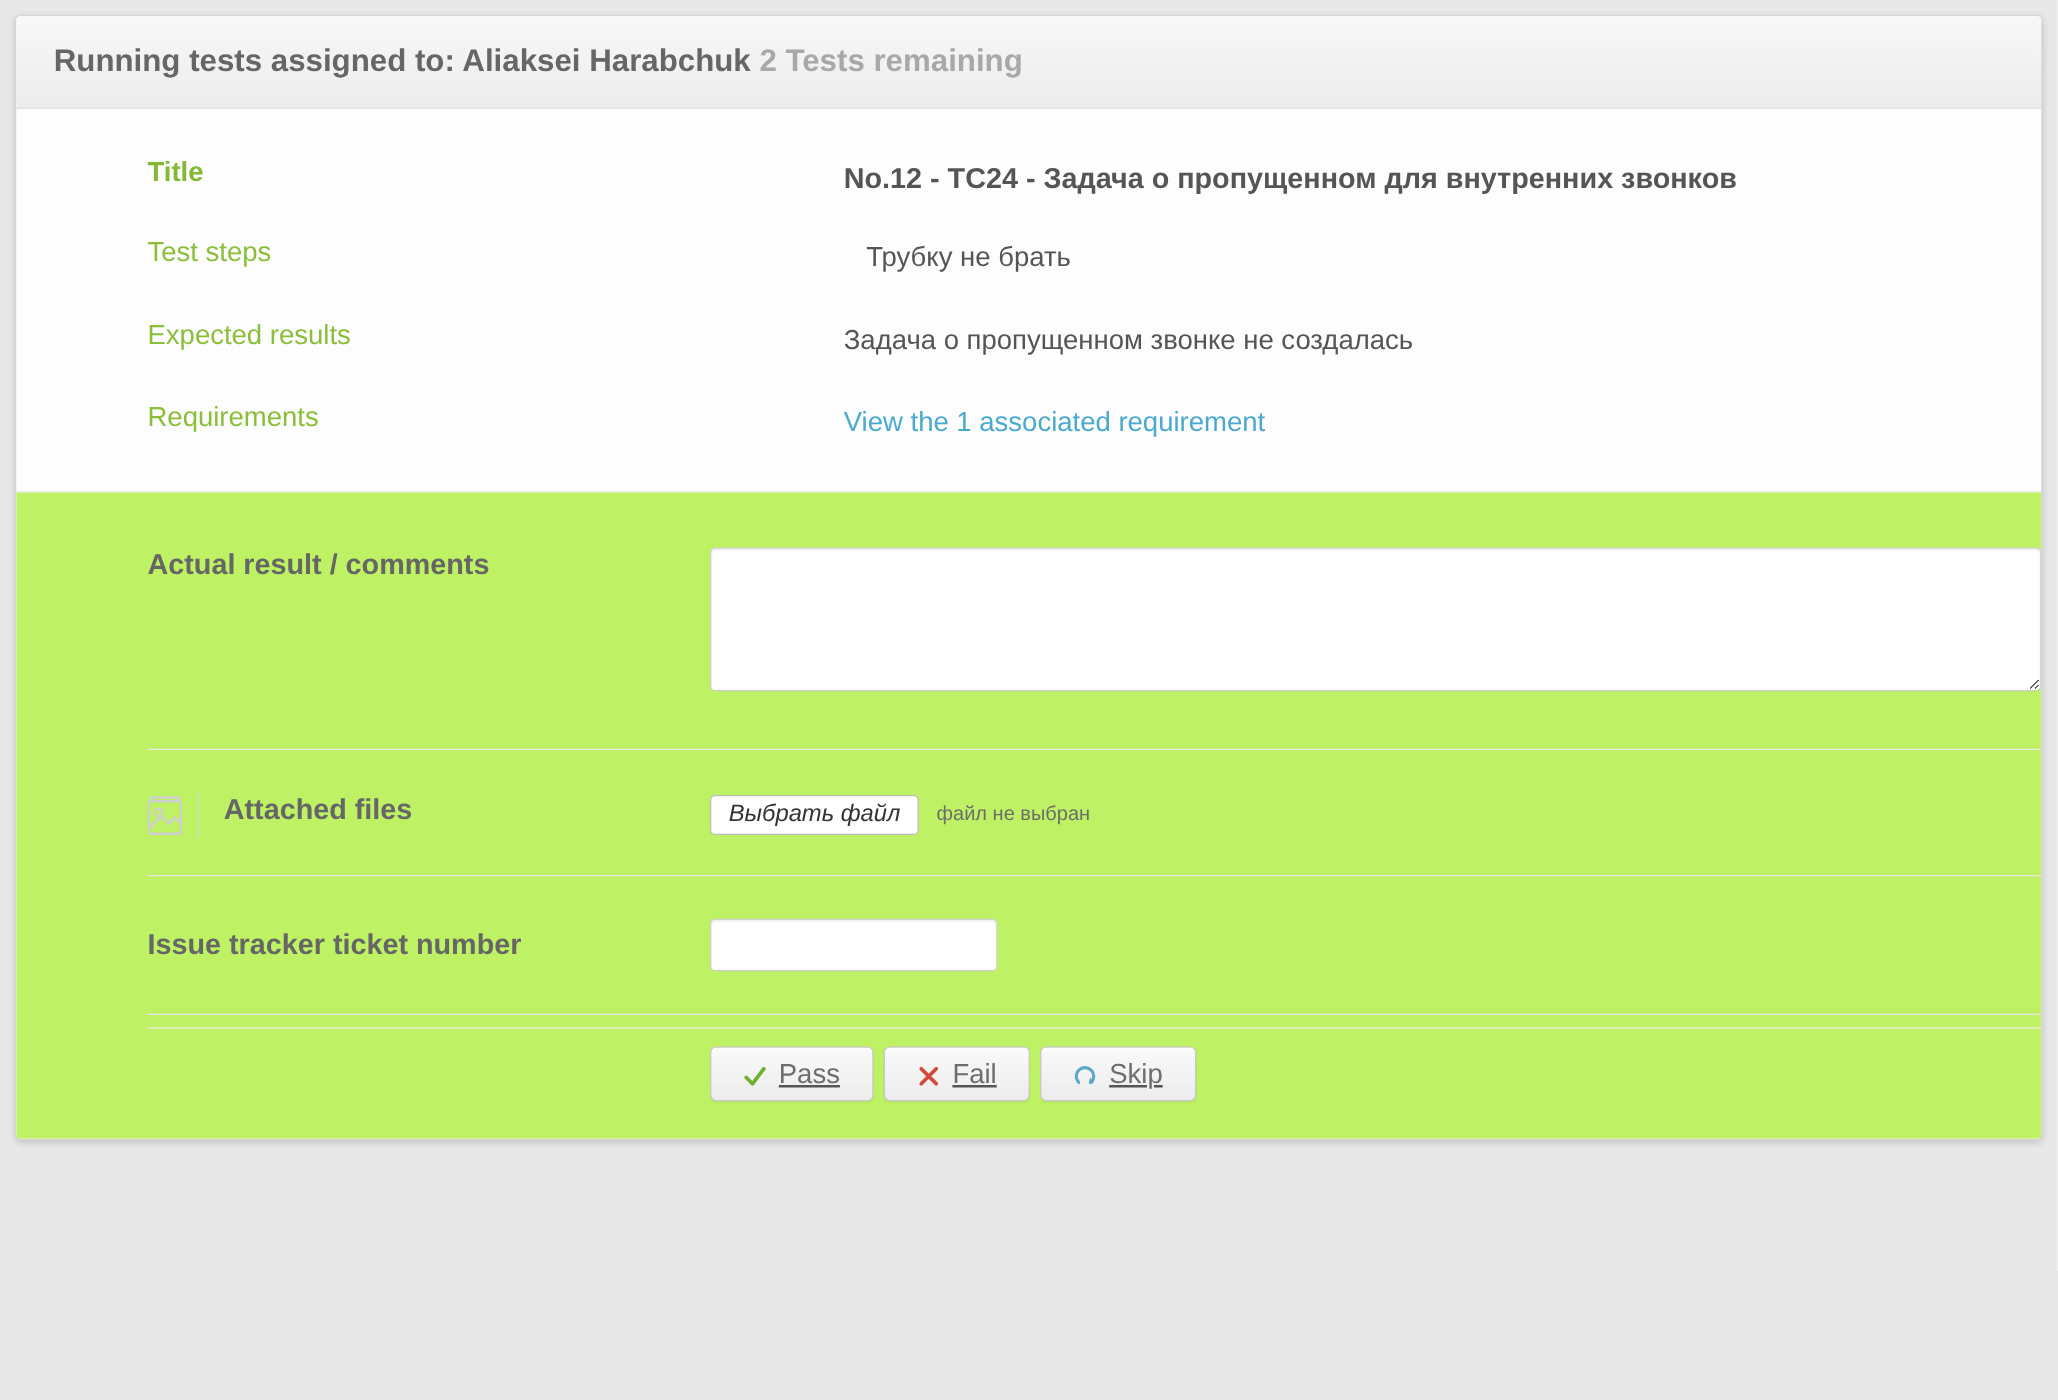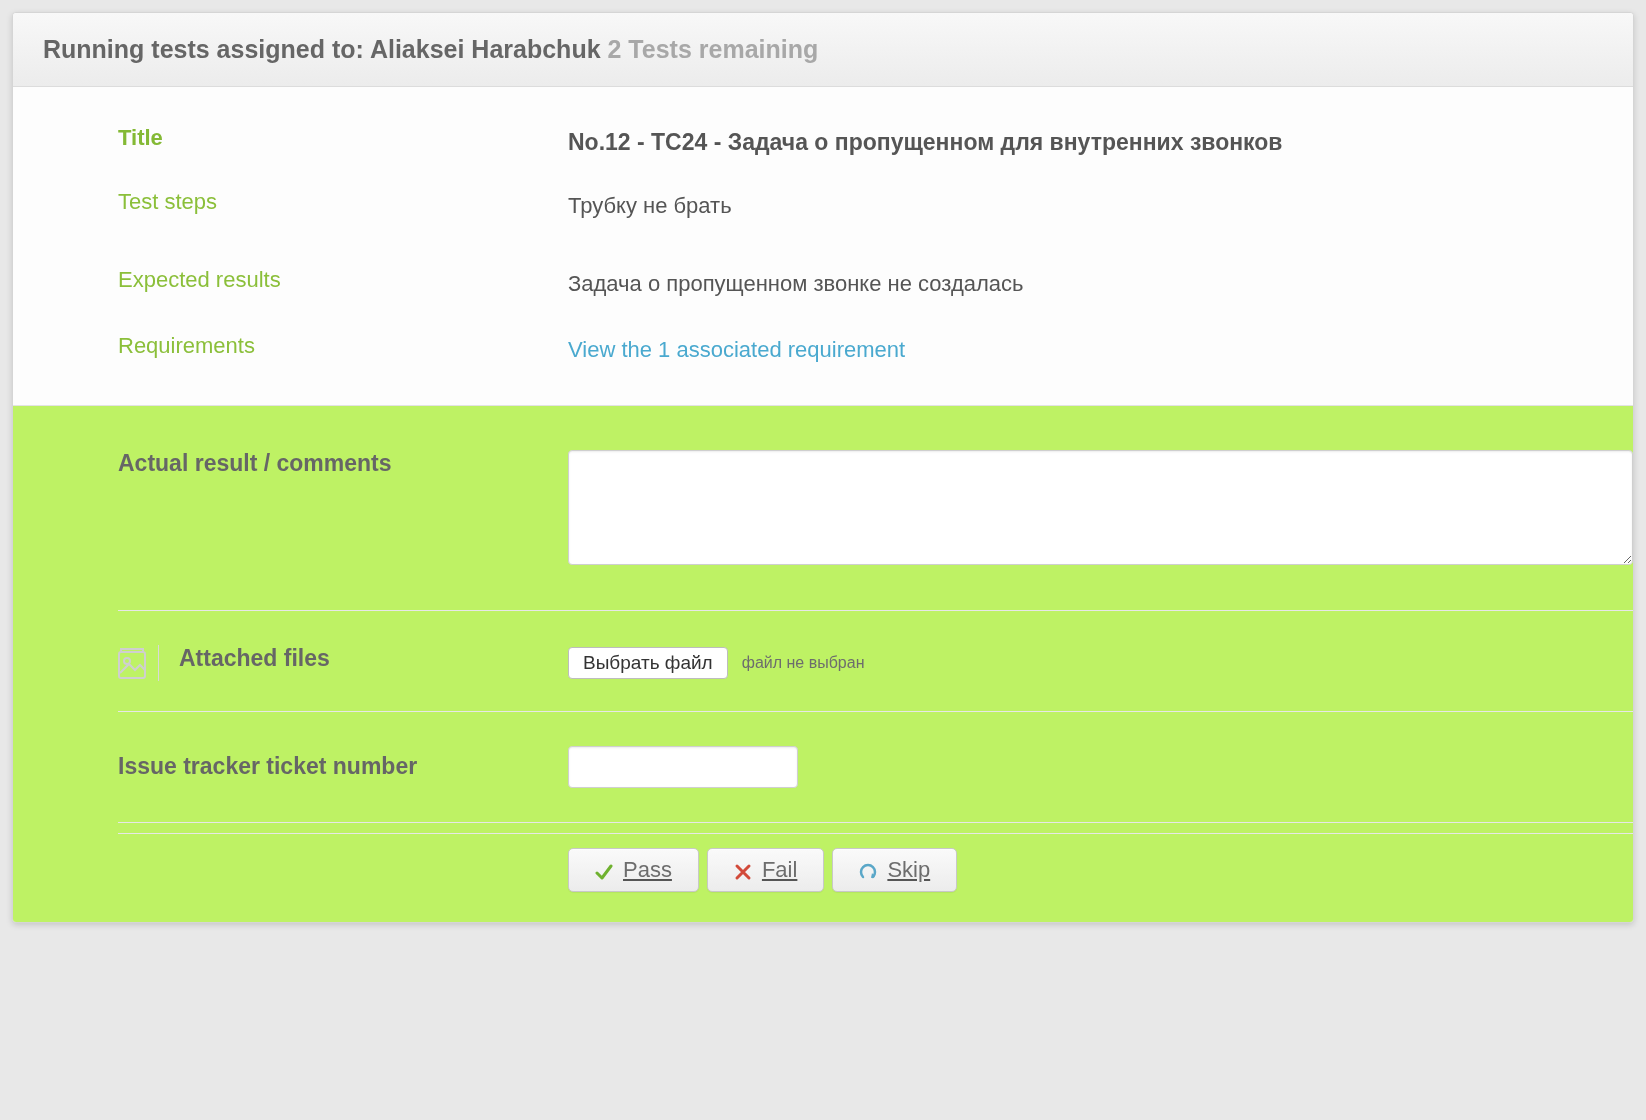--- a/index.html
+++ b/index.html
@@ -27,21 +27,21 @@
   }
   .panel-header .muted { color: #a8a8a8; font-weight: 600; }
   .section {
     padding: 30px 0 30px 0;
   }
   .row {
     display: flex;
     padding: 8px 0;
   }
   .label-col {
-    width: 555px;
+    width: 662px;
     padding-left: 105px;
     padding-right: 22px;
     color: #8bbf3a;
     font-size: 22px;
     font-weight: 500;
   }
   .label-col.bold { font-weight: 600; color: #84b935; }
   .value-col {
     flex: 1;
     color: #555;
@@ -113,20 +113,21 @@
     gap: 14px;
   }
   .file-btn {
     background: #fff;
     border: 1px solid #bdbdbd;
     border-radius: 4px;
     padding: 4px 14px;
     font-size: 19px;
     color: #333;
     cursor: pointer;
+    font-style: italic;
   }
   .file-status {
     font-size: 16px;
     color: #6d6d6d;
   }
 
   .attach-icon {
     width: 30px; height: 32px;
     position: relative;
     display:inline-block;
@@ -174,27 +175,27 @@
     <span>Running tests assigned to:</span>
     <span>Aliaksei Harabchuk</span>
     <span class="muted">2 Tests remaining</span>
   </div>
 
   <div class="section">
     <div class="row">
       <div class="label-col bold">Title</div>
       <div class="value-col bold">No.12 - TC24 - Задача о пропущенном для внутренних звонков</div>
     </div>
-    <div class="row" style="margin-top:12px;">
+    <div class="row" style="margin-top:12px;gap:18px;">
       <div class="label-col">Test steps</div>
       <div class="value-col">
         <div>Трубку не брать</div>
       </div>
     </div>
-    <div class="row" style="margin-top:28px;">
+    <div class="row" style="margin-top:16px;">
       <div class="label-col">Expected results</div>
       <div class="value-col">Задача о пропущенном звонке не создалась</div>
     </div>
     <div class="row" style="margin-top:16px;">
       <div class="label-col">Requirements</div>
       <div class="value-col">
         <a href="#">View the 1 associated requirement</a>
       </div>
     </div>
   </div>

